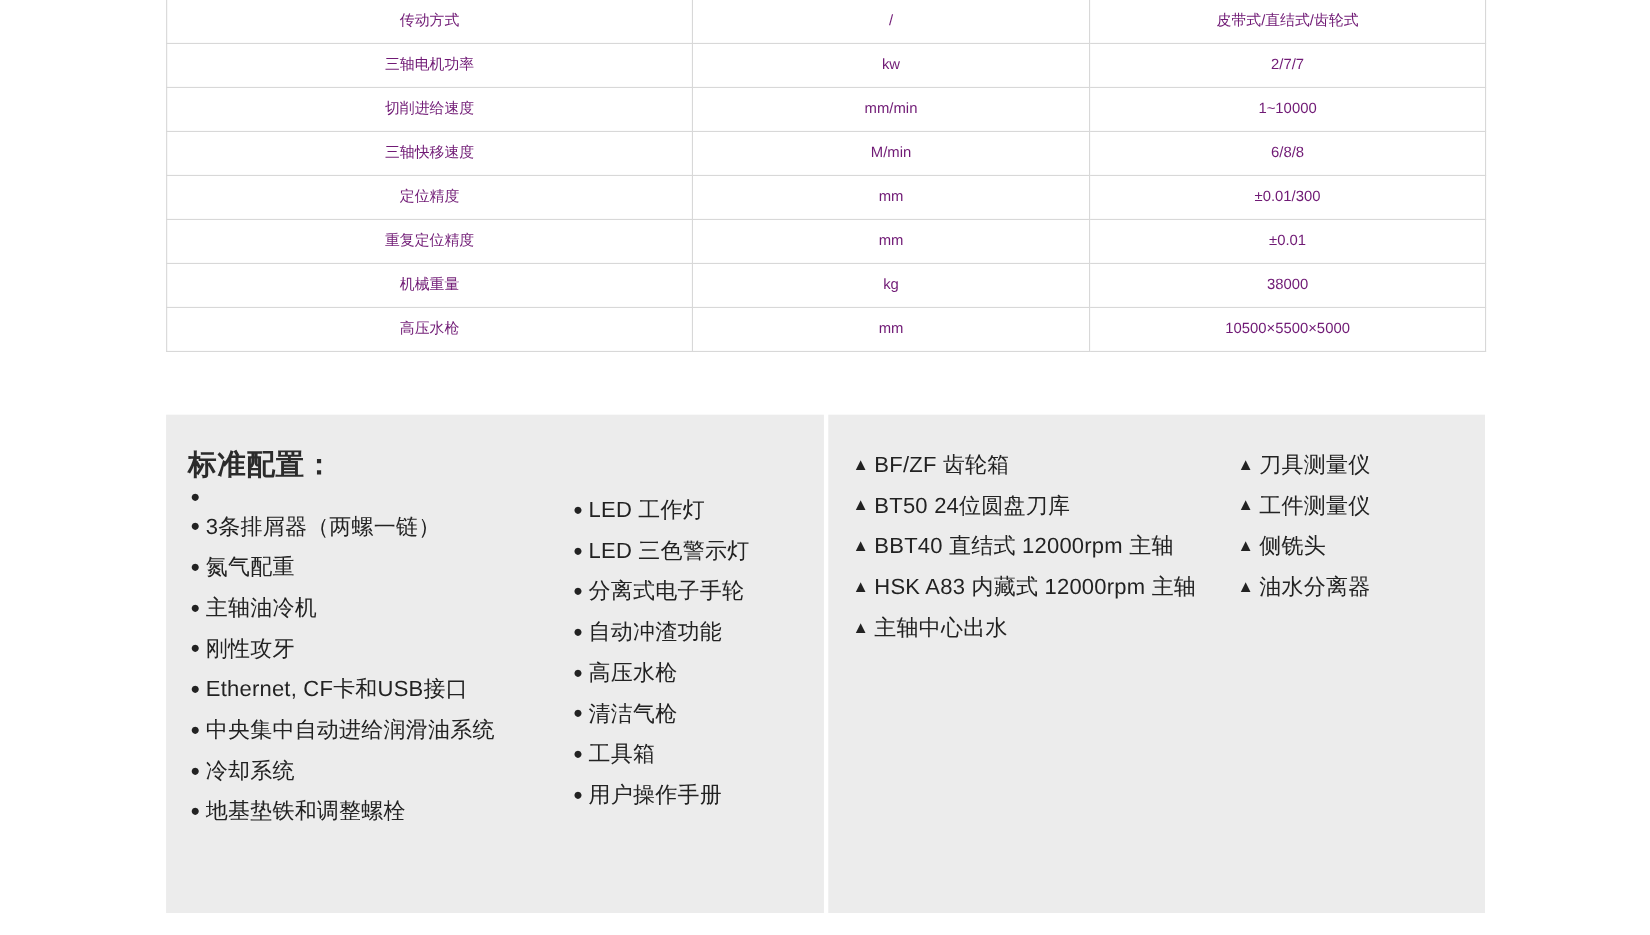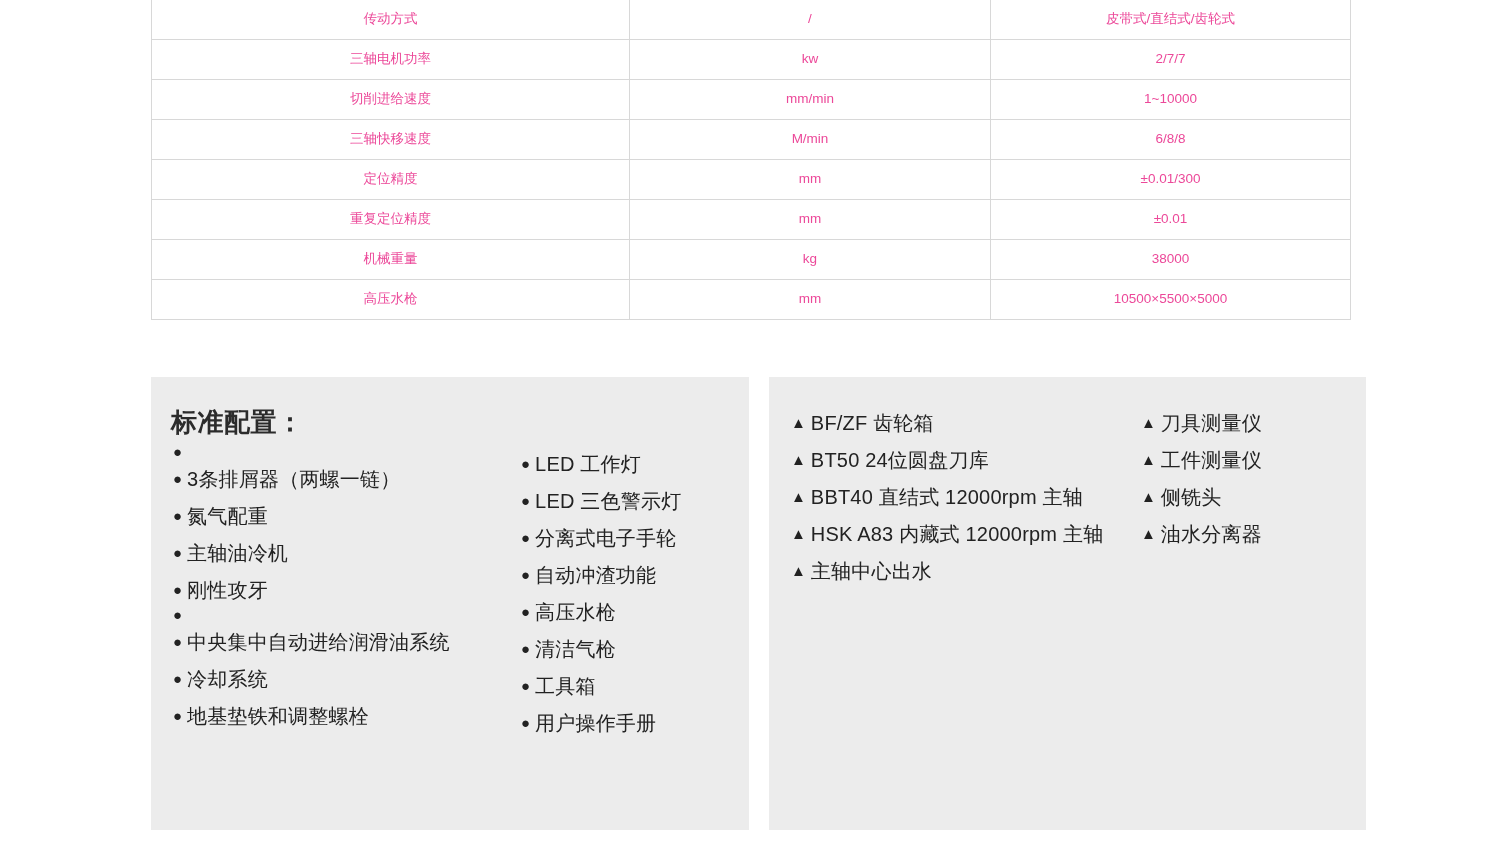--- a/index.html
+++ b/index.html
@@ -25,39 +25,39 @@
     left: 151px;
     top: -1px;
     width: 1199px;
     border-collapse: collapse;
     table-layout: fixed;
   }
   .spec-table td {
     border: 1px solid #d8d8d8;
     height: 40px;
     font-size: 13.5px;
-    color: #ec4899;
+    color: #701a75;
     text-align: center;
     vertical-align: middle;
     padding: 0 4px;
     line-height: 1.2;
   }
   .spec-table td.c0 { width: 478px; }
   .spec-table td.c1 { width: 361px; }
   .spec-table td.c2 { width: 360px; }
 
   
   .config-wrap {
     position: absolute;
     left: 151px;
     top: 377px;
     width: 1317px;
     height: 453px;
     display: flex;
-    gap: 20px;
+    gap: 4px;
     border-radius: 18px;
   }
   .panel {
     background: #ececec;
     padding: 28px 0 0 0;
   }
   .panel.left { width: 598px; }
   .panel.right { width: 597px; }
 
   .panel-title {
@@ -167,20 +167,21 @@
           <div class="item">
               <span class="bullet">●</span>
               <span class="txt">主轴油冷机</span>
             </div>
           <div class="item">
               <span class="bullet">●</span>
               <span class="txt">刚性攻牙</span>
             </div>
           <div class="item">
               <span class="bullet">●</span>
+              <span class="txt">Ethernet, CF卡和USB接口</span>
             </div>
           <div class="item">
               <span class="bullet">●</span>
               <span class="txt">中央集中自动进给润滑油系统</span>
             </div>
           <div class="item">
               <span class="bullet">●</span>
               <span class="txt">冷却系统</span>
             </div>
           <div class="item">

